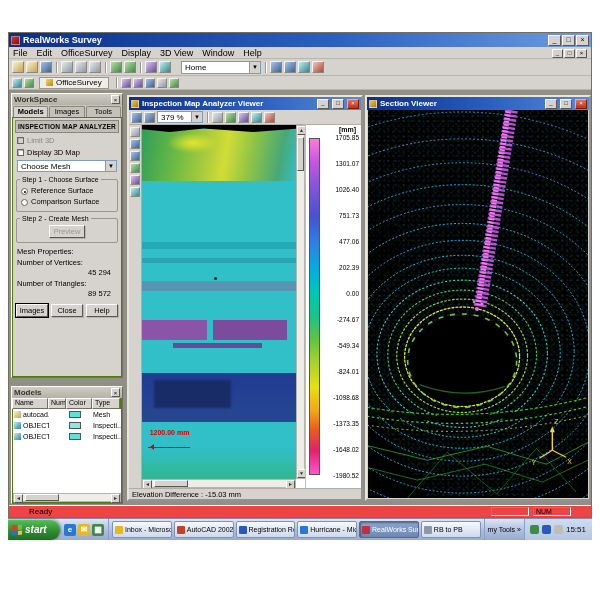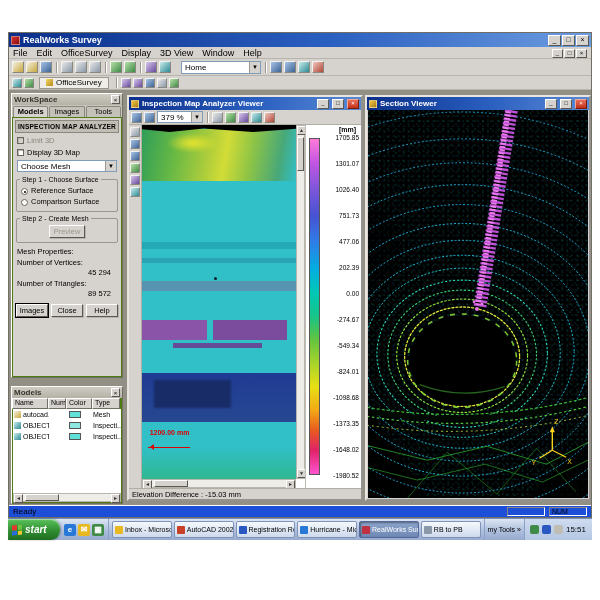--- a/index.html
+++ b/index.html
@@ -33,21 +33,21 @@
 
   .combo { height:13px; background:#fff; border:1px solid #7f9db9; display:flex; align-items:center; font-size:8px; padding-left:3px; }
   .combo .arrow { margin-left:auto; width:11px; align-self:stretch; background:#d6d3ce; border-left:1px solid #9a978e; font-size:6px; display:flex; align-items:center; justify-content:center; }
   .home-combo { width:80px; margin-left:8px; }
   .zoom-combo { width:46px; height:12px; }
   .mode-tab { height:12px; padding:0 6px; background:#efede8; border:1px solid #9a978e; font-size:8px; display:flex; align-items:center; gap:3px; margin:0 3px; }
   .mode-tab .dot { width:7px; height:7px; background:linear-gradient(135deg,#f0d868,#b88a18); }
 
   .main { position:absolute; left:0; right:0; top:57px; bottom:12px; background:#928f84; overflow:hidden; }
 
-  .statusbar { position:absolute; left:0; right:0; bottom:0; height:12px; background:#1d4ed8; border-top:1px solid #fff; display:flex; align-items:center; gap:4px; font-size:8px; padding:0 4px; }
+  .statusbar { position:absolute; left:0; right:0; bottom:0; height:12px; background:#ef4444; border-top:1px solid #fff; display:flex; align-items:center; gap:4px; font-size:8px; padding:0 20px; }
   .sb-spring { flex:1; }
   .sb-cell { width:38px; height:9px; border:1px solid; border-color:#8a877e #fff #fff #8a877e; font-size:7px; line-height:7px; padding:0 2px; }
 
   
   .panel { position:absolute; background:#4d7c0f; border:1px solid; border-color:#fff #716f64 #716f64 #fff; }
   .workspace { left:2px; top:3px; width:112px; height:285px; }
   .models { left:2px; top:296px; width:112px; height:118px; }
   .panel-title { height:11px; background:linear-gradient(#cfccc4,#b4b1a6); display:flex; align-items:center; padding:0 2px; font-size:8px; font-weight:bold; color:#38362f; }
   .panel-x { margin-left:auto; width:9px; height:9px; background:#d6d3ce; border:1px solid; border-color:#fff #5a5850 #5a5850 #fff; font-size:6px; line-height:6px; text-align:center; padding:0; }
   .tabs { display:flex; height:12px; gap:1px; padding:1px 1px 0; background:#c8c5bc; }

